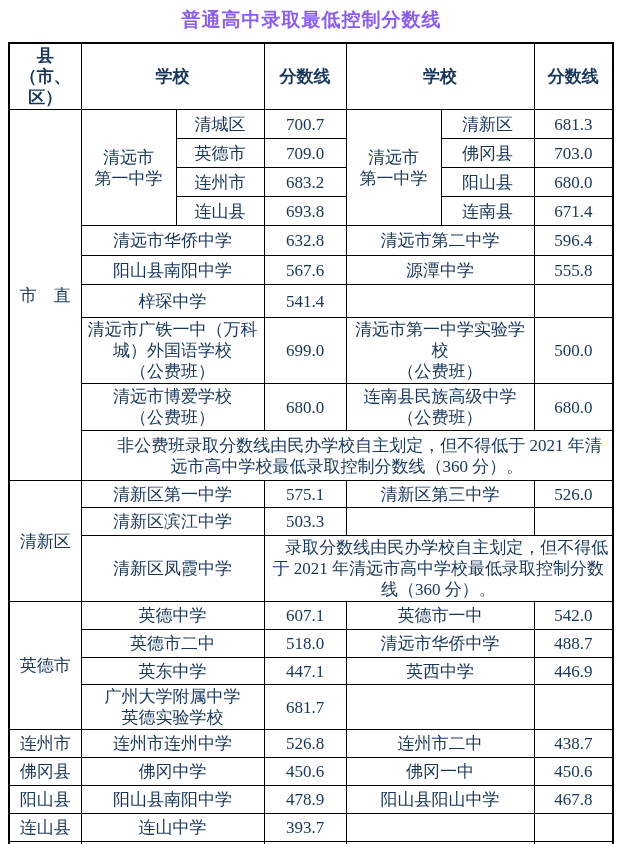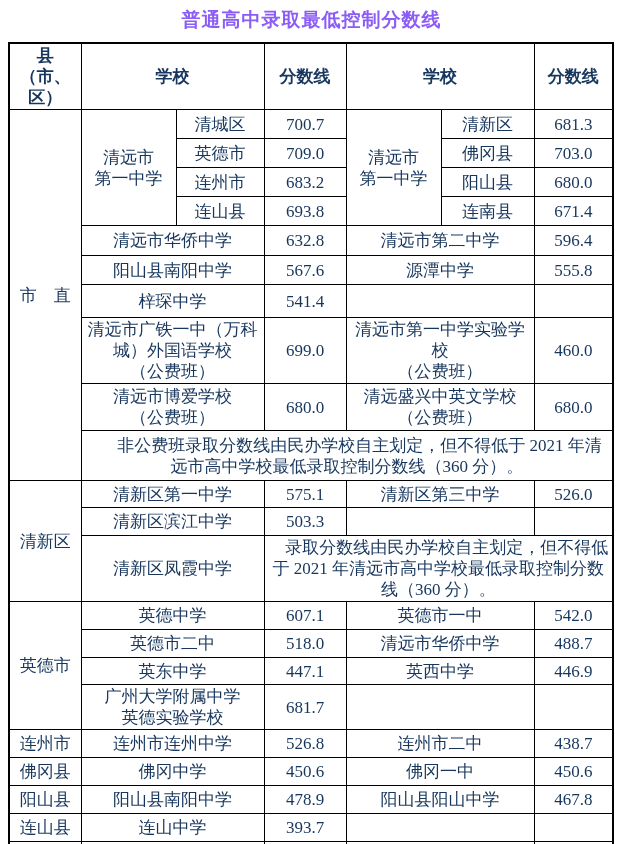--- a/index.html
+++ b/index.html
@@ -124,27 +124,27 @@
     <td colspan="2"></td>
     <td></td>
   </tr>
   <tr style="height:62px">
     <td colspan="2" class="pre">清远市广铁一中（万科
 城）外国语学校
 （公费班）</td>
     <td>699.0</td>
     <td colspan="2" class="pre">清远市第一中学实验学校
 （公费班）</td>
-    <td>460.0</td>
+    <td>500.0</td>
   </tr>
   <tr style="height:47px">
     <td colspan="2" class="pre">清远市博爱学校
 （公费班）</td>
     <td>680.0</td>
-    <td colspan="2" class="pre">清远盛兴中英文学校
+    <td colspan="2" class="pre">连南县民族高级中学
 （公费班）</td>
     <td>680.0</td>
   </tr>
   <tr style="height:50px">
     <td colspan="6" class="note">非公费班录取分数线由民办学校自主划定，但不得低于 2021 年清远市高中学校最低录取控制分数线（360 分）。</td>
   </tr>
 
   <tr style="height:27px">
     <td rowspan="3">清新区</td>
     <td colspan="2">清新区第一中学</td>

